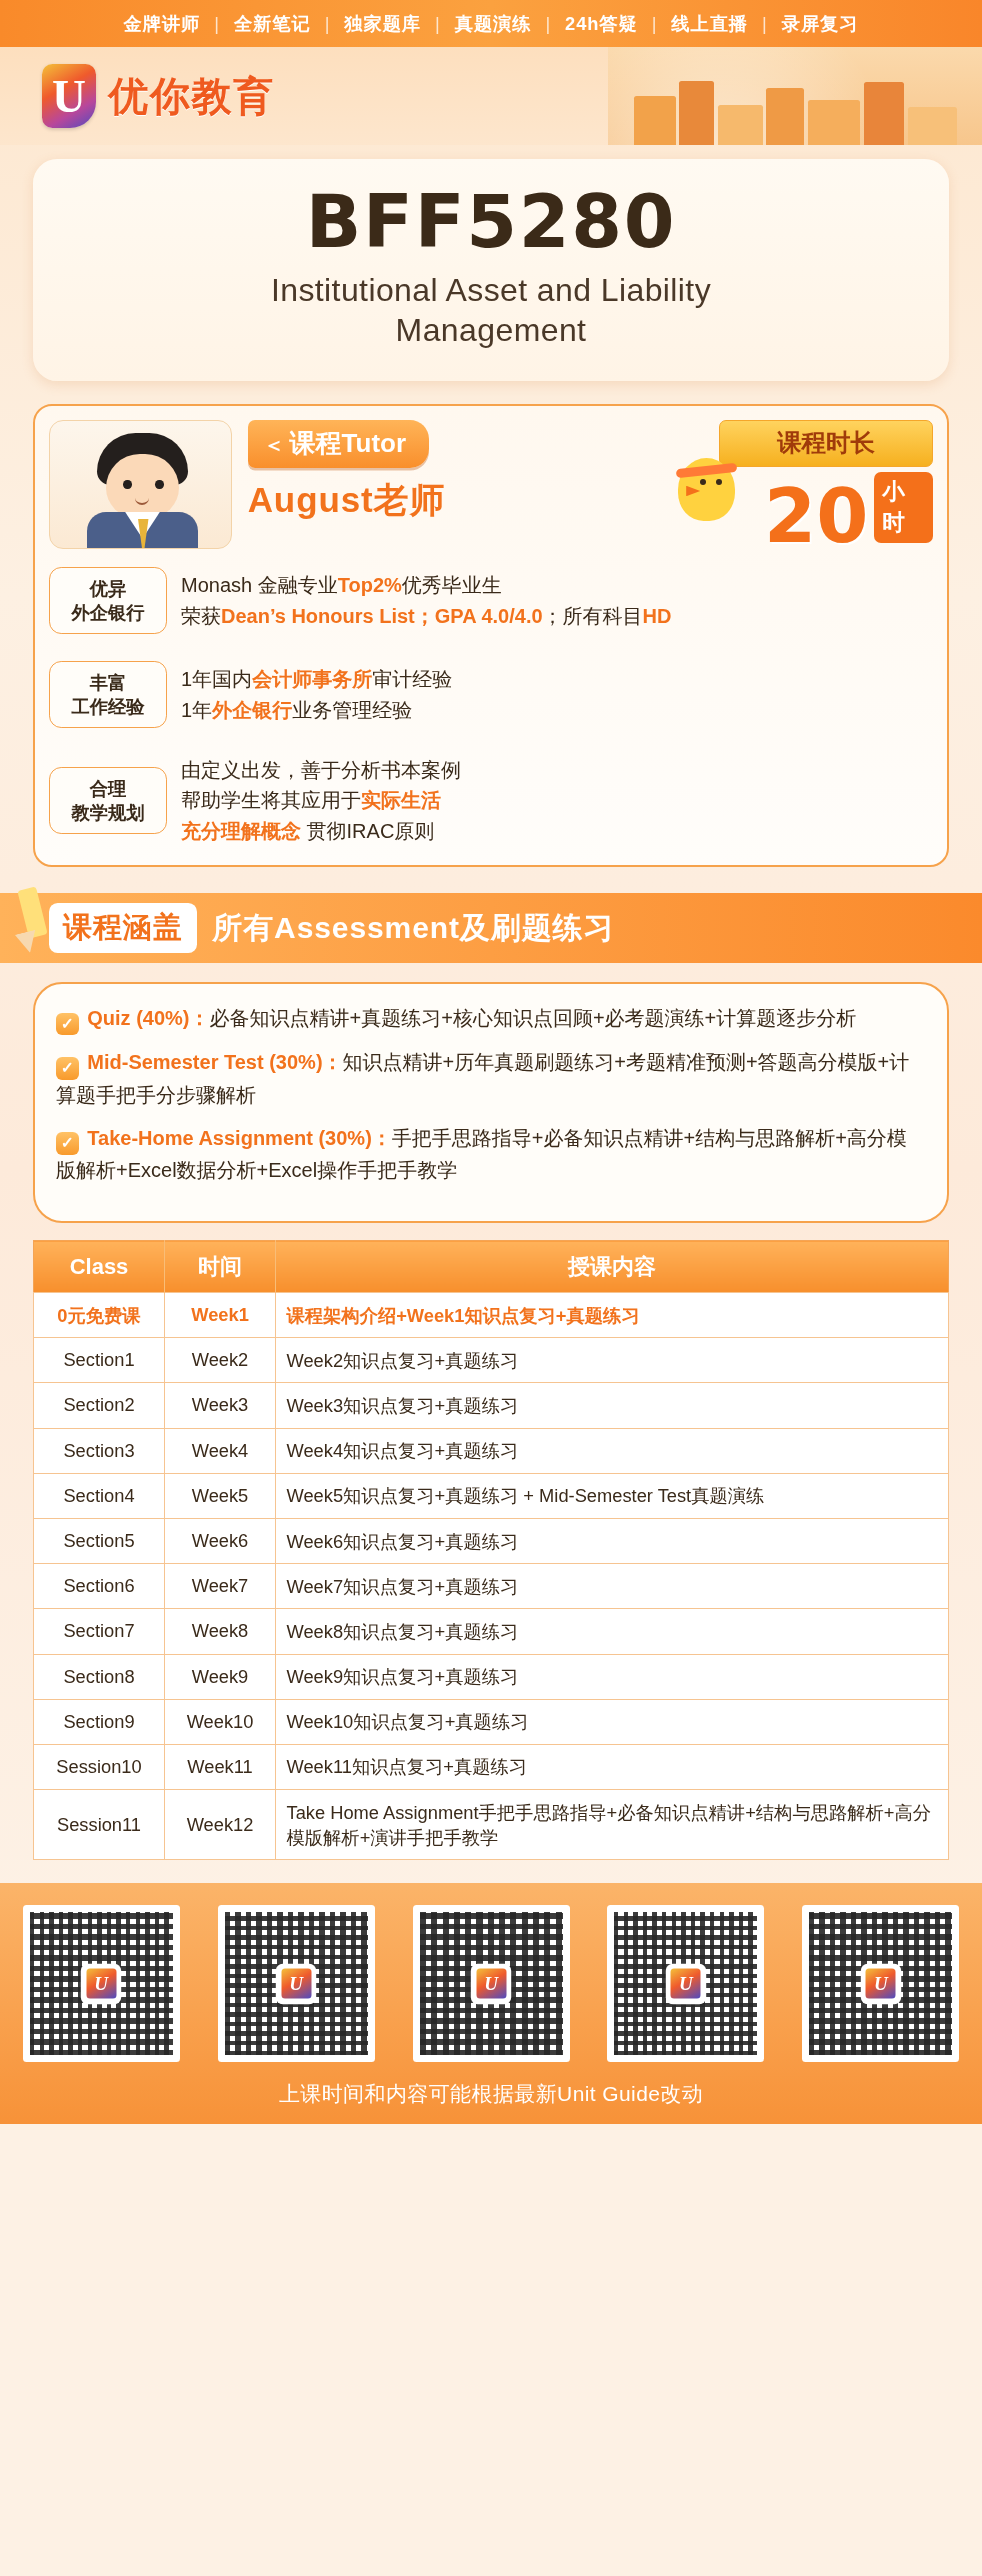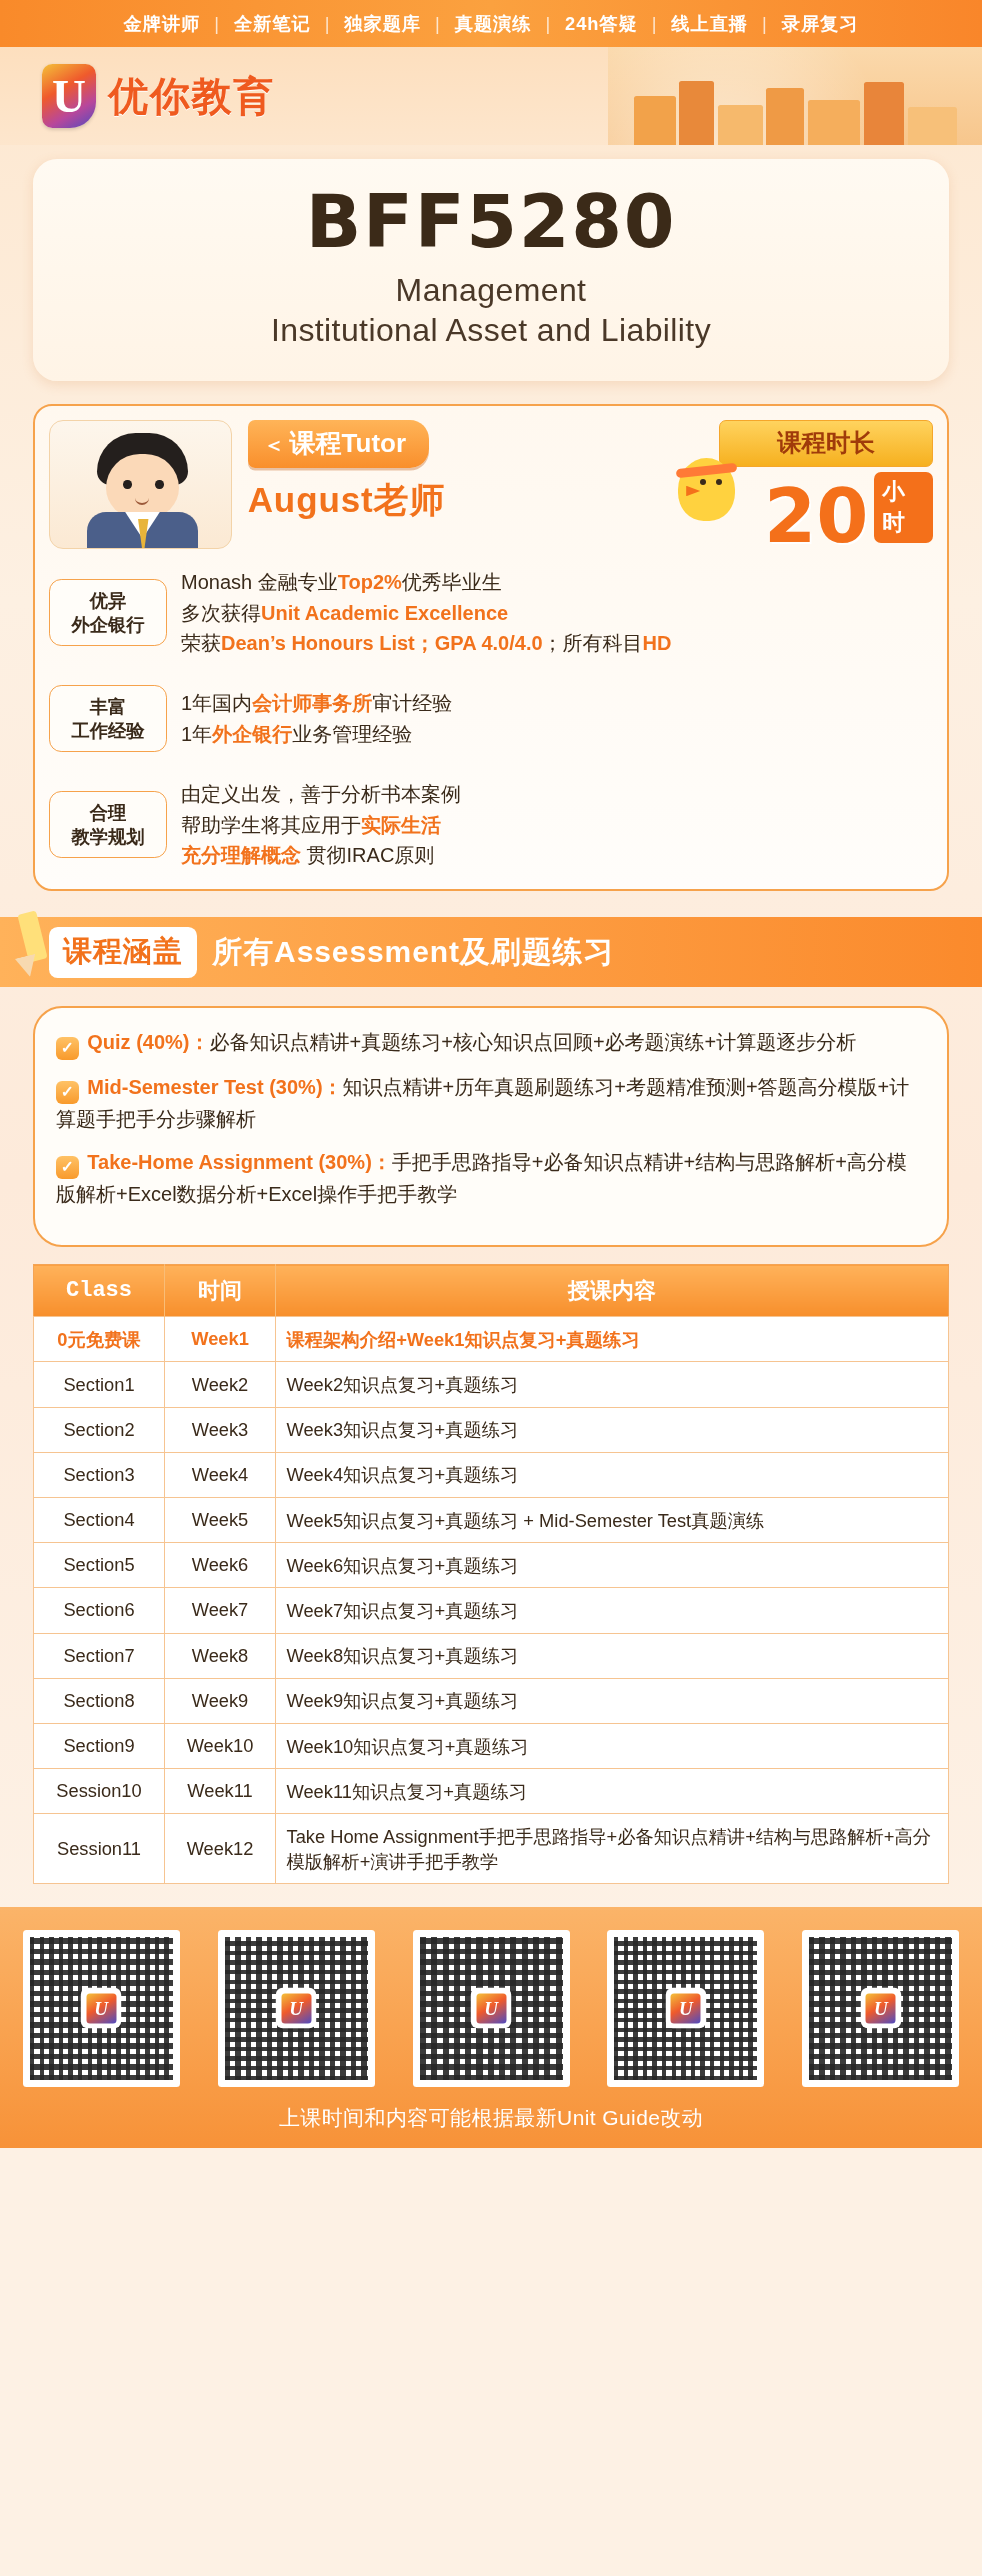--- a/index.html
+++ b/index.html
@@ -255,21 +255,20 @@
     border-collapse: collapse;
     background: #fff;
     font-size: 18.3px;
     border: 1.7px solid #f4a455;
   }
   table.sched th {
     background: linear-gradient(180deg,#ffb25a,#f78f2c);
     color: #fff; font-size: 22px; font-weight: bold;
     padding: 10.5px 7px;
     border-right: 1.7px solid #f9bd77;
-    font-family: Liberation Mono, monospace;
   }
   table.sched th:last-child { border-right: none; }
   table.sched td {
     border: 0.9px solid #f6c491;
     padding: 9.6px 10.5px;
     vertical-align: middle;
   }
   table.sched td.c { text-align: center; white-space: nowrap; }
   table.sched tr.free td { color: #f2721c; font-weight: bold; }
   .col1 { width: 131px; }
@@ -351,22 +350,22 @@
         <div class="book b6"></div>
       <div class="book b7"></div>
     </div>
     <div class="logo-mark"></div>
     <div class="logo-text">优你教育</div>
   </div>
 
   <div class="titlecard">
     <div class="code">BFF5280</div>
     <div class="subject">
+      <div>Institutional Asset and Liability</div>
       <div>Management</div>
-      <div>Institutional Asset and Liability</div>
     </div>
   </div>
 
   <div class="tutorcard">
     <div class="tutor-top">
       <div class="avatar">
         <div class="av-hair"></div>
         <div class="av-face"></div>
         <div class="av-eye l"></div>
         <div class="av-eye r"></div>
@@ -398,21 +397,20 @@
     </div>
 
     <div class="inforows" id="info-rows">
         <div class="inforow">
           <div class="tag">
             <div>优异</div>
             <div>外企银行</div>
           </div>
           <div class="lines">
             <div><span>Monash 金融专业</span><span class="or">Top2%</span><span>优秀毕业生</span></div>
-            <div><span>多次获得</span><span class="or">Unit Academic Excellence</span></div>
             <div><span>荣获</span><span class="or">Dean’s Honours List；GPA 4.0/4.0</span><span>；所有科目</span><span class="or">HD</span></div>
           </div>
         </div>
         <div class="inforow">
           <div class="tag">
             <div>丰富</div>
             <div>工作经验</div>
           </div>
           <div class="lines">
             <div><span>1年国内</span><span class="or">会计师事务所</span><span>审计经验</span></div>

